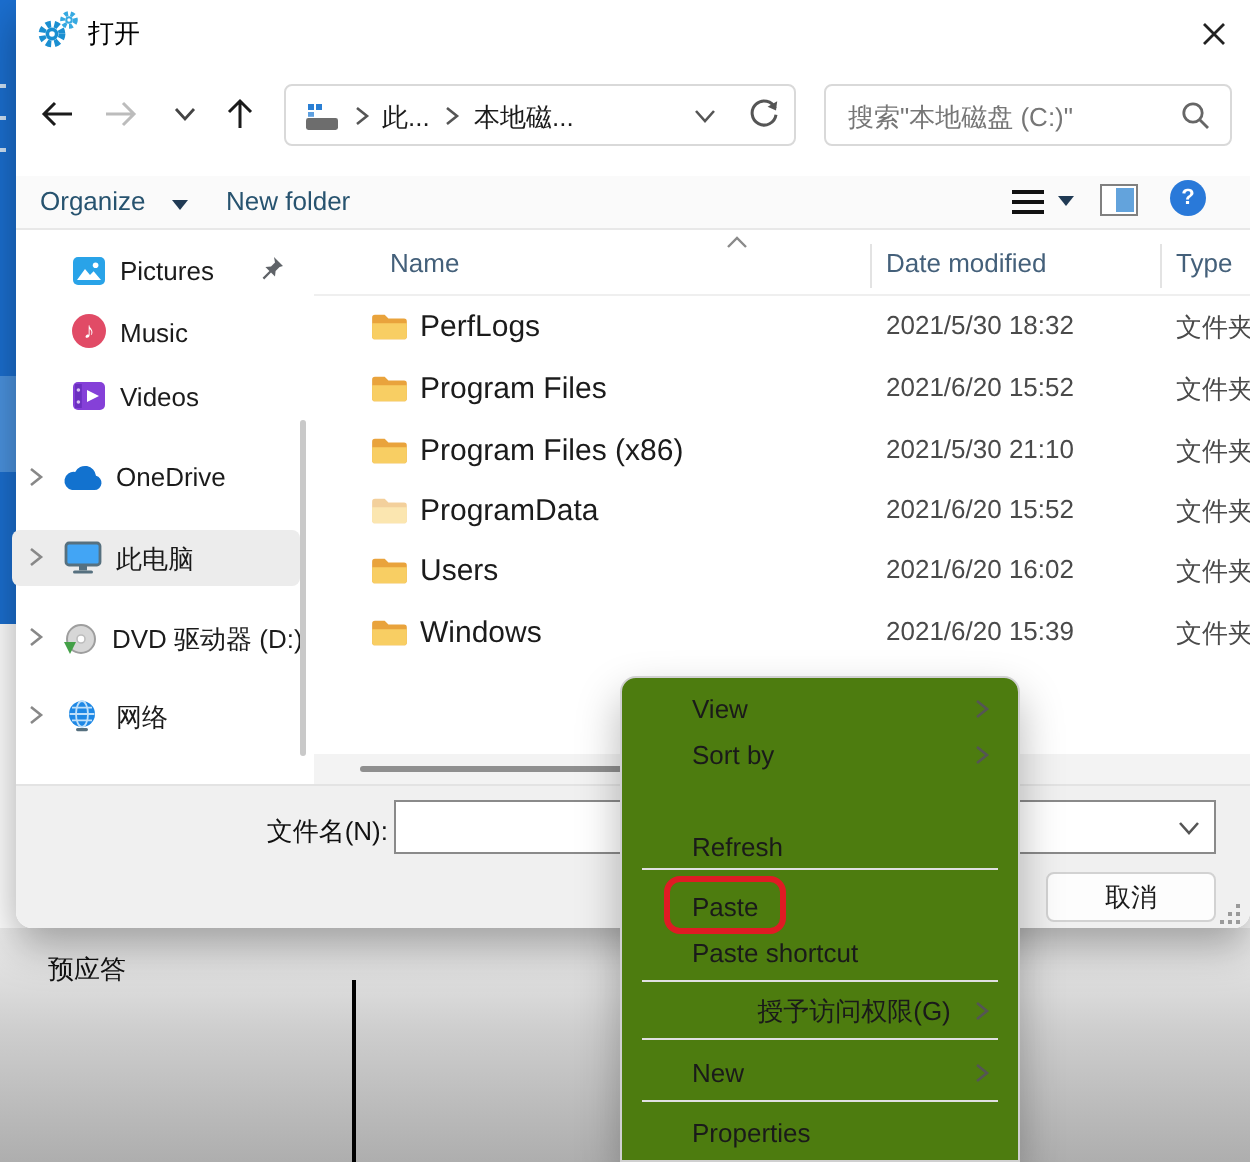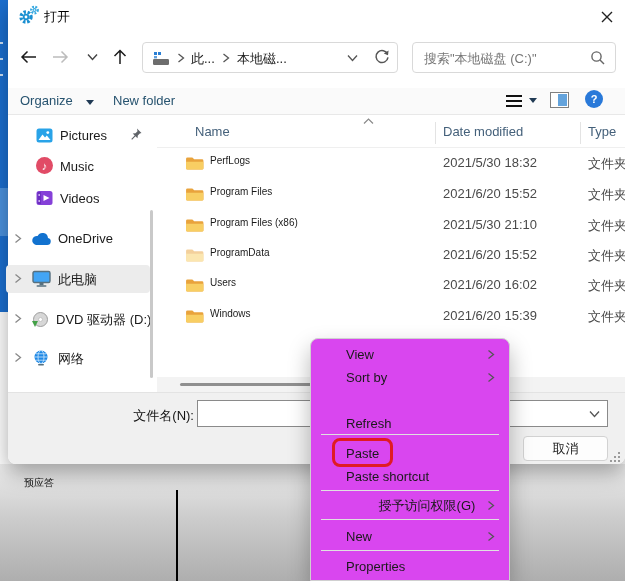--- a/index.html
+++ b/index.html
@@ -6,21 +6,21 @@
   body{width:625px;height:581px;position:relative;overflow:hidden;
        font-family:"Liberation Sans","DejaVu Sans",sans-serif;
        background:#fff;-webkit-font-smoothing:antialiased;}
   .abs{position:absolute;}
   
   .bg-strip{left:0;top:0;width:8px;height:312px;background:#1b6fd0;}
   .bg-strip .hl{position:absolute;left:0;top:188px;width:8px;height:48px;background:#4b93e0;}
   .bg-strip .mk{position:absolute;left:0;width:3px;height:2px;background:#cfe3f7;}
   .bg-bottom{left:0;top:464px;width:625px;height:117px;
              background:linear-gradient(180deg,#ededed 0%,#cdcdcd 45%,#aeaeae 100%);}
-  .bg-label{position:absolute;left:24px;top:12px;font-size:10px;color:#111;}
+  .bg-label{position:absolute;left:24px;top:12px;font-size:13px;color:#111;}
   .bg-vline{position:absolute;left:176px;top:26px;width:2px;height:91px;background:#000;}
   
   .dialog{left:8px;top:0;width:617px;height:464px;background:#fff;
           border-radius:0 0 8px 8px;box-shadow:0 8px 22px rgba(0,0,0,.35);}
   .titlebar-title{left:44px;top:8px;font-size:13px;color:#000;}
   .close-btn{left:595px;top:6px;width:24px;height:22px;display:flex;align-items:center;justify-content:center;}
   
   .navbtn{width:24px;height:24px;top:45px;display:flex;align-items:center;justify-content:center;}
   .box{border:1px solid #d9d9d9;border-radius:4px;background:#fff;box-sizing:border-box;}
   .addr{left:142px;top:42px;width:256px;height:31px;}
@@ -41,38 +41,38 @@
   .coldiv{top:122px;width:1px;height:22px;background:#e3e3e3;}
   .hdrline{left:157px;top:147px;width:468px;height:1px;background:#efefef;}
   
   .side-row{left:8px;width:148px;height:28px;}
   .side-row .lbl{position:absolute;left:50px;top:6px;font-size:13px;color:#1b1b1b;white-space:nowrap;}
   .side-row.noexp .lbl{left:52px;}
   .side-sel{background:#ececec;border-radius:4px;}
   .side-scroll{left:150px;top:210px;width:3px;height:168px;background:#c9c9c9;border-radius:2px;}
   
   .file-row{left:165px;width:455px;height:30px;}
-  .file-row .nm{position:absolute;left:45px;top:7px;font-size:10px;color:#1b1b1b;white-space:nowrap;}
+  .file-row .nm{position:absolute;left:45px;top:7px;font-size:15px;color:#1b1b1b;white-space:nowrap;}
   .file-row .dt{position:absolute;left:278px;top:7px;font-size:13px;color:#4a4a4a;white-space:nowrap;}
   .file-row .tp{position:absolute;left:423px;top:7px;font-size:13px;color:#4a4a4a;white-space:nowrap;}
   .fold{position:absolute;left:20px;top:8px;}
   .hscroll-track{left:157px;top:377px;width:468px;height:15px;background:#f3f3f3;}
   .hscroll-thumb{left:180px;top:383px;width:165px;height:3px;background:#8f8f8f;border-radius:2px;}
   
   .footer{left:8px;top:392px;width:617px;height:72px;background:#f0f0f0;border-top:1px solid #e3e3e3;
           border-radius:0 0 8px 8px;box-sizing:border-box;}
   .fn-label{left:128px;top:407px;width:66px;font-size:13px;color:#111;text-align:right;}
   .fn-combo{left:197px;top:400px;width:411px;height:27px;background:#fff;border:1px solid #8a8a8a;box-sizing:border-box;}
   .fn-combo input{position:absolute;left:4px;top:2px;right:24px;bottom:2px;border:none;outline:none;font-size:13px;background:transparent;}
   .cancel-btn{left:523px;top:436px;width:85px;height:25px;background:#fdfdfd;border:1px solid #d2d2d2;border-radius:4px;
               font-size:13px;color:#1b1b1b;display:flex;align-items:center;justify-content:center;box-sizing:border-box;}
   .grip{left:608px;top:450px;width:13px;height:13px;}
   .grip i{position:absolute;width:2px;height:2px;background:#9a9a9a;}
   
-  .menu{left:310px;top:338px;width:200px;height:243px;background:#d946ef;border:1px solid #d0d0d0;
+  .menu{left:310px;top:338px;width:200px;height:243px;background:#4d7c0f;border:1px solid #d0d0d0;
         border-radius:8px 8px 0 0;box-shadow:0 10px 22px rgba(0,0,0,.28);box-sizing:border-box;z-index:20;}
   .mi{position:absolute;left:1px;right:1px;height:23px;display:flex;align-items:center;
       padding-left:34px;font-size:13px;color:#1a1a1a;box-sizing:border-box;}
   .mi .sub{position:absolute;right:13px;top:6px;}
   .msep{position:absolute;left:10px;right:10px;height:1px;background:#e0e0e0;}
   .annot{position:absolute;left:21px;top:99px;width:61px;height:29px;border:3.5px solid #e01b24;
          border-radius:8px;box-sizing:border-box;pointer-events:none;z-index:30;}
   svg{display:block;}
 </style>
 </head>

